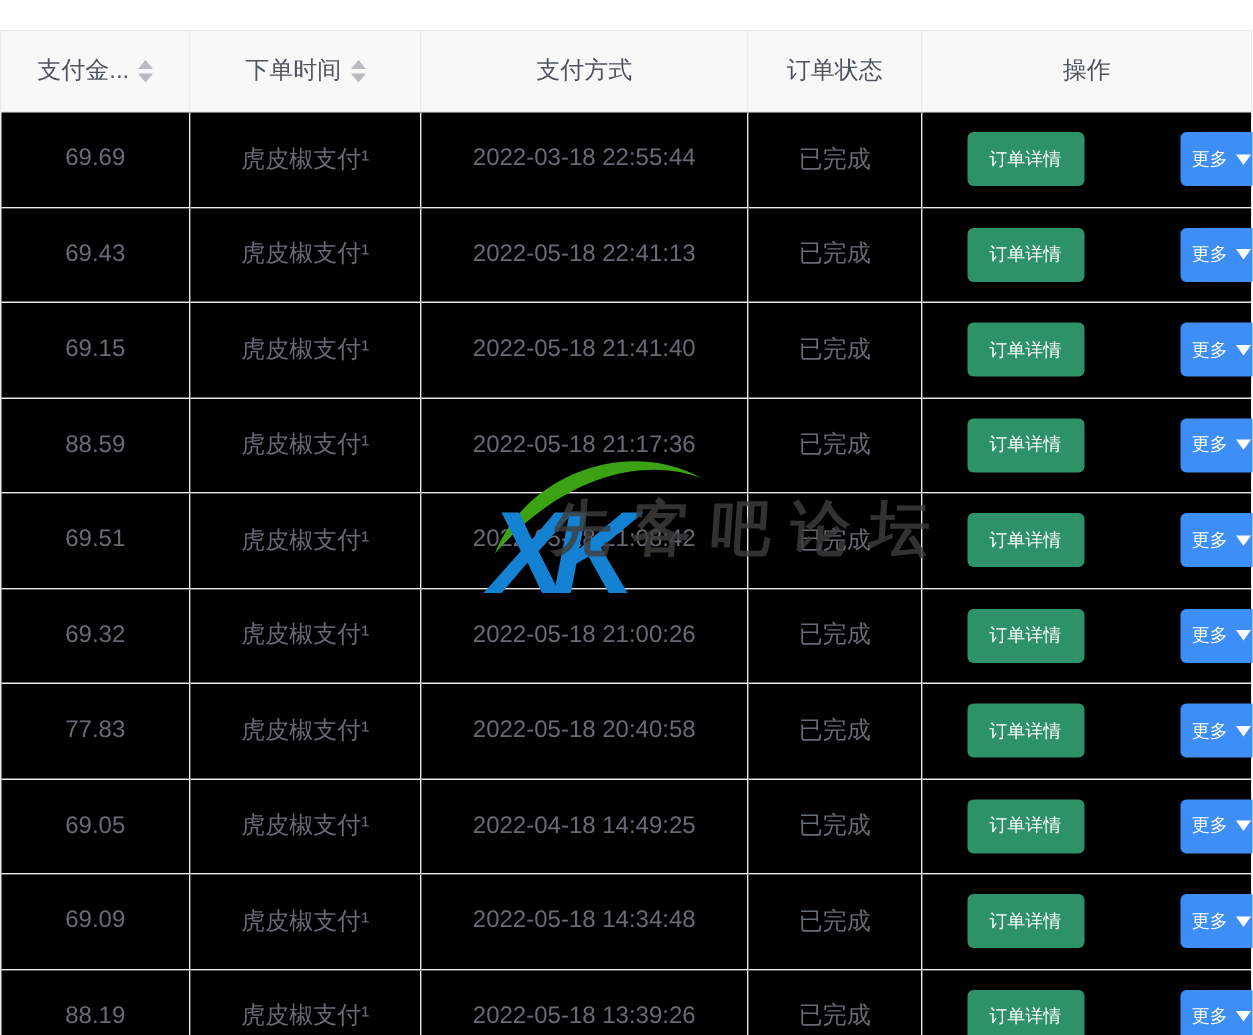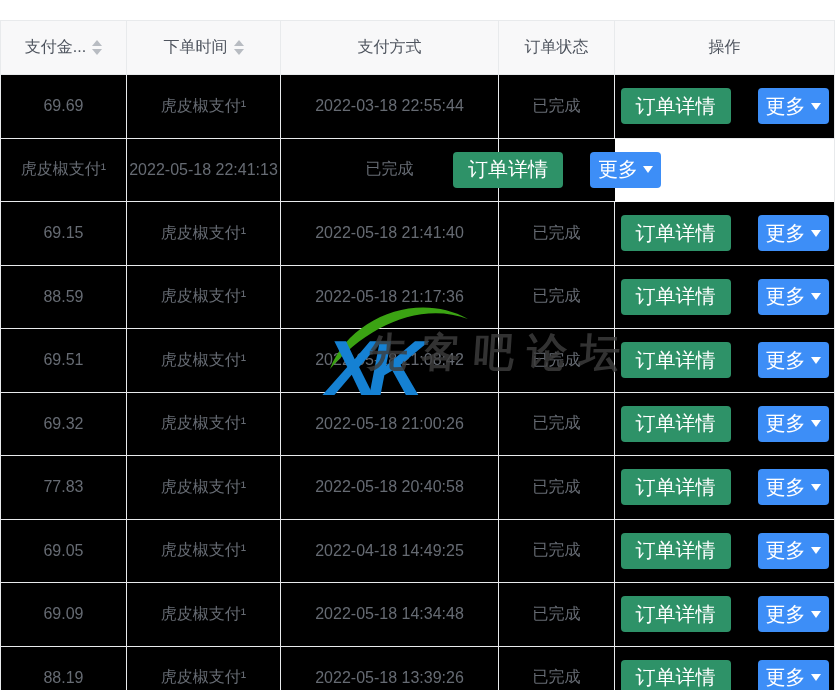--- a/index.html
+++ b/index.html
@@ -26,23 +26,23 @@
   .tbody .cell{
     height:63.5px;background:#000000;color:var(--cell-text);font-size:16px;
     border-bottom:1px solid var(--border);border-right:1px solid var(--border);
     display:flex;align-items:center;justify-content:center;white-space:nowrap;
   }
   .sort{display:inline-flex;flex-direction:column;gap:3px;cursor:pointer;}
   .sort i{display:block;width:0;height:0;border-left:5px solid transparent;border-right:5px solid transparent;}
   .sort .up{border-bottom:6px solid #b8bcc2;}
   .sort .down{border-top:6px solid #b8bcc2;}
   .actions{display:flex;gap:27px;}
-  .btn{border:none;border-radius:4px;color:#fff;font-size:20px;height:36px;
+  .btn{border:none;border-radius:4px;color:#fff;font-size:12px;height:36px;
        display:inline-flex;align-items:center;justify-content:center;cursor:pointer;
-       font-family:Liberation Mono, monospace;}
+       font-family:Liberation Mono, monospace;margin-left:37px;}
   .btn-detail{background:var(--green);padding:0 15px;}
   .btn-more{background:var(--blue);padding:0 8px;gap:5px;}
   .arrow-down{display:inline-block;width:0;height:0;
       border-left:5px solid transparent;border-right:5px solid transparent;
       border-top:7px solid #fff;}
   
   .watermark{position:absolute;left:306px;top:300px;width:330px;height:100px;
              pointer-events:none;z-index:5;}
   .wm-logo{position:absolute;left:0;top:3px;}
   .wm-text{position:absolute;left:62px;top:25px;font-size:40px;font-weight:bold;
@@ -89,20 +89,21 @@
             <div class="actions">
               <button class="btn btn-detail">订单详情</button>
               <button class="btn btn-more">
                 <span>更多</span>
                 <i class="arrow-down"></i>
               </button>
             </div>
           </div>
         </div>
         <div class="tr">
+          <div class="cell">69.43</div>
           <div class="cell">虎皮椒支付¹</div>
           <div class="cell">2022-05-18 22:41:13</div>
           <div class="cell">已完成</div>
           <div class="cell">
             <div class="actions">
               <button class="btn btn-detail">订单详情</button>
               <button class="btn btn-more">
                 <span>更多</span>
                 <i class="arrow-down"></i>
               </button>

